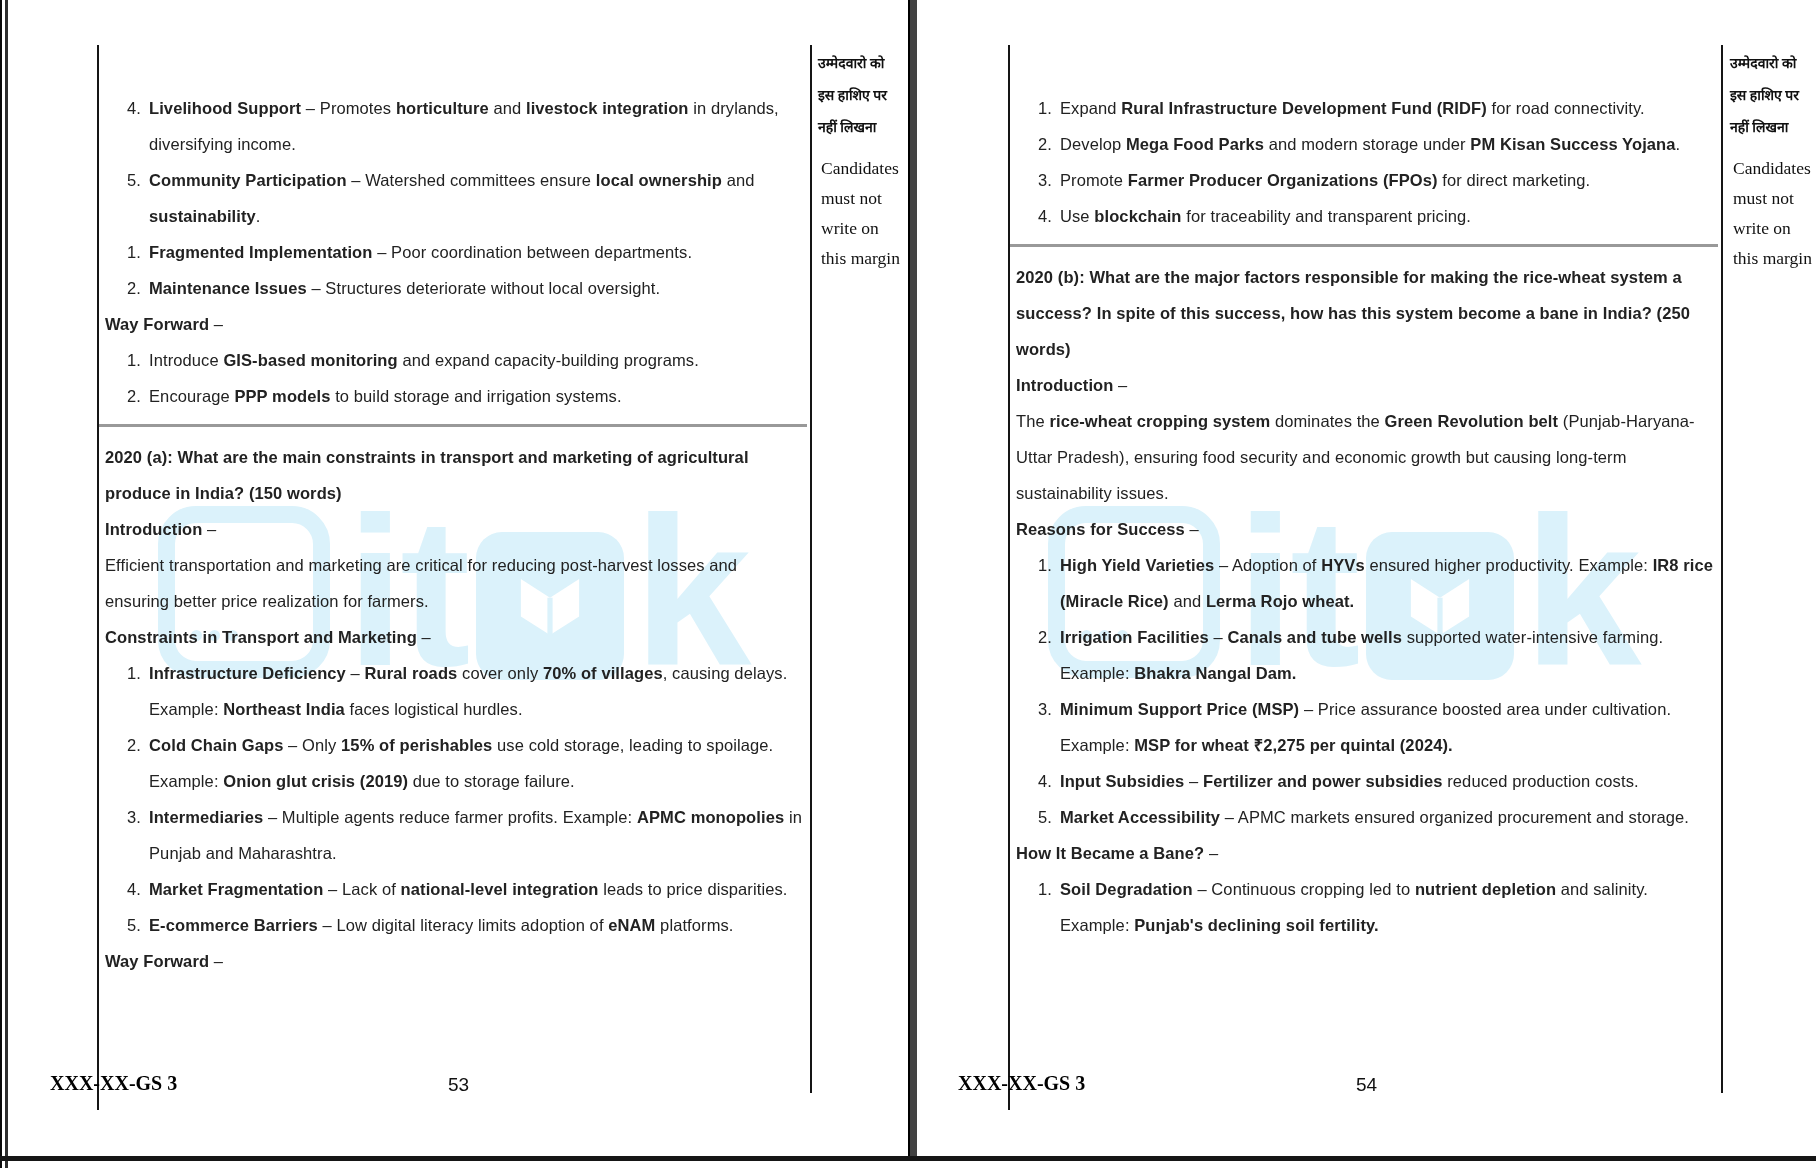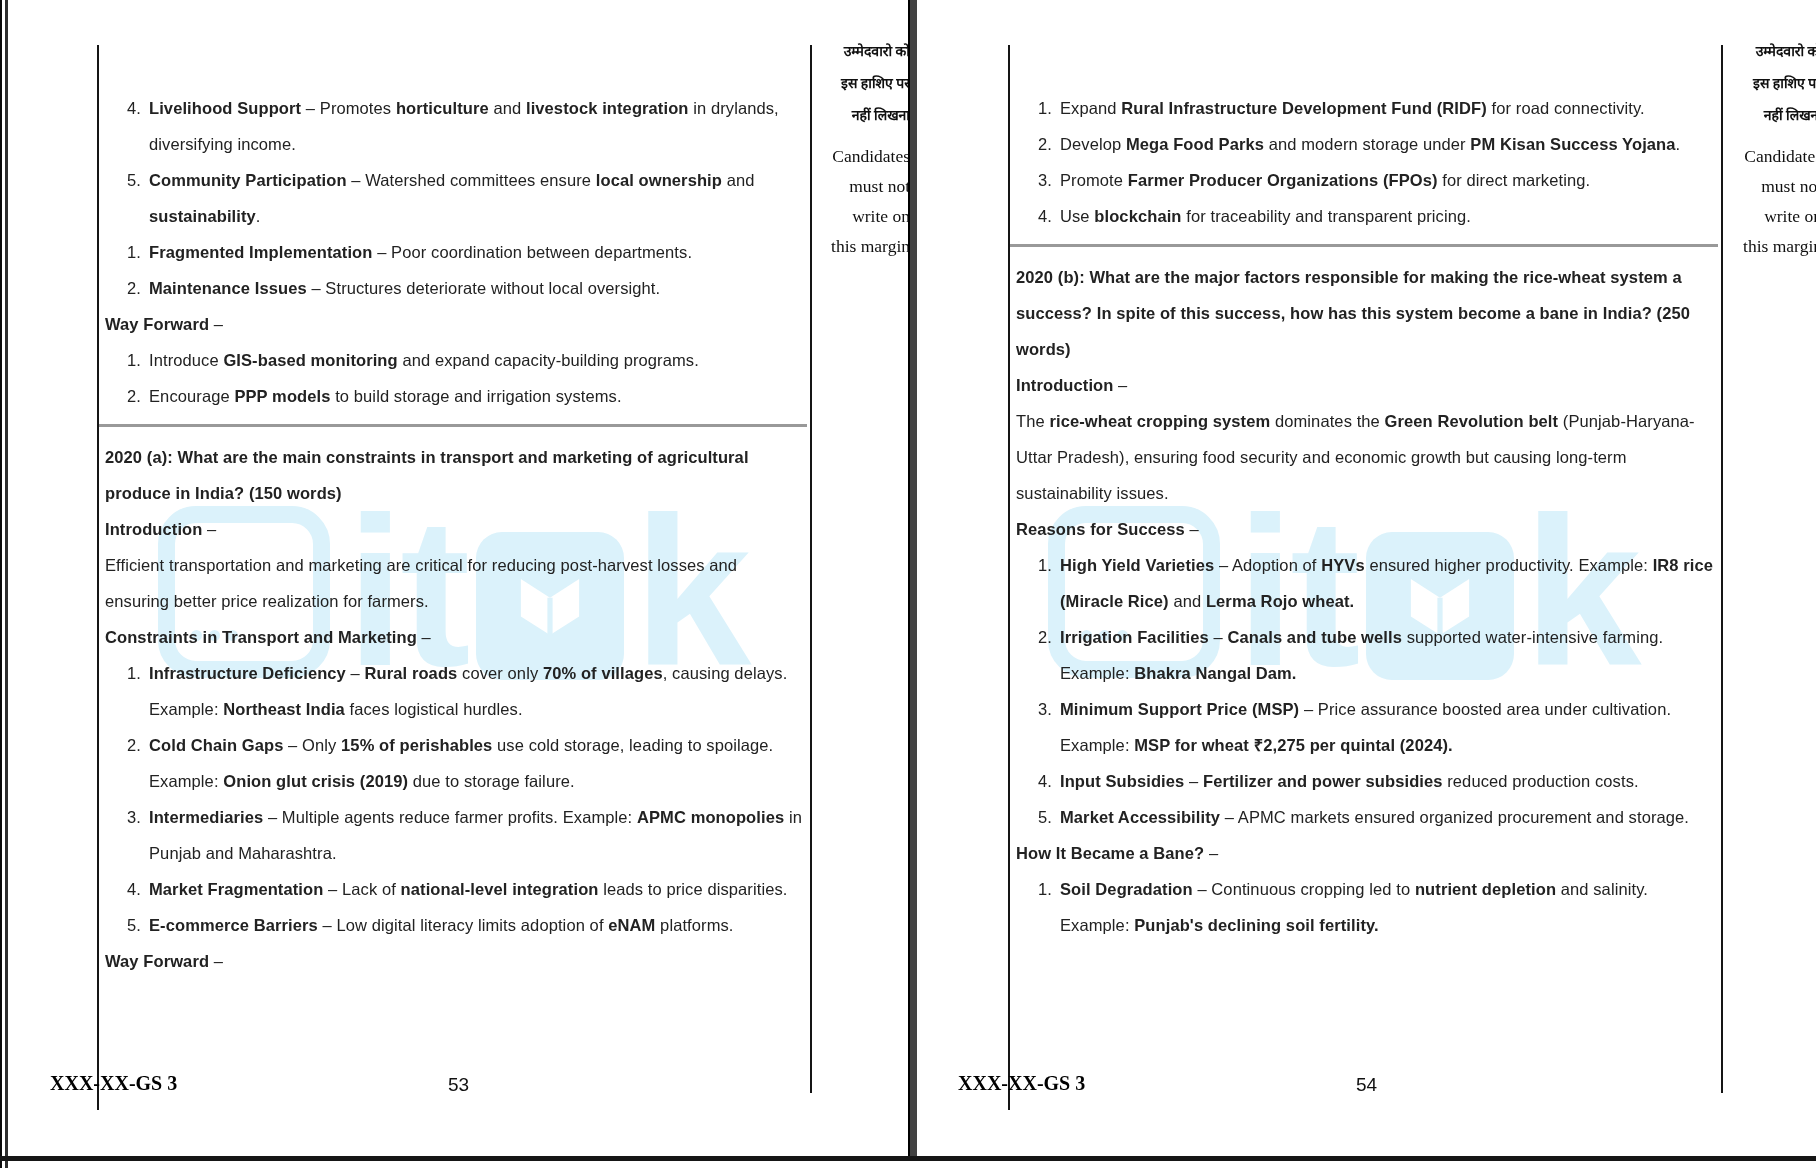--- a/index.html
+++ b/index.html
@@ -20,21 +20,21 @@
   #page-2{left:916px;}
 
   
   .rule{position:absolute;width:2px;background:#151515;z-index:2;}
   #page-1 .rule-left{left:89px;top:45px;height:1065px;}
   #page-1 .rule-right{left:802px;top:45px;height:1048px;}
   #page-2 .rule-left{left:92px;top:45px;height:1065px;}
   #page-2 .rule-right{left:805px;top:45px;height:1048px;}
 
   
-  .margin-note{position:absolute;top:36px;width:92px;z-index:3;text-align:right;}
+  .margin-note{position:absolute;top:48px;width:92px;z-index:3;}
   #page-1 .margin-note{left:810px;}
   #page-2 .margin-note{left:814px;}
   .mh{font-family:"Liberation Serif","DejaVu Sans",serif;font-weight:700;font-size:14px;line-height:32px;color:#101010;white-space:nowrap;}
   .me-block{margin-top:9px;}
   .me{font-family:"Liberation Serif",serif;font-size:17.5px;line-height:30px;color:#101010;padding-left:3px;white-space:nowrap;}
 
   
   .content{position:absolute;top:90px;width:700px;font-size:16.5px;line-height:36px;
     letter-spacing:0.1px;color:#222;z-index:3;}
   #page-1 .content{left:97px;}

